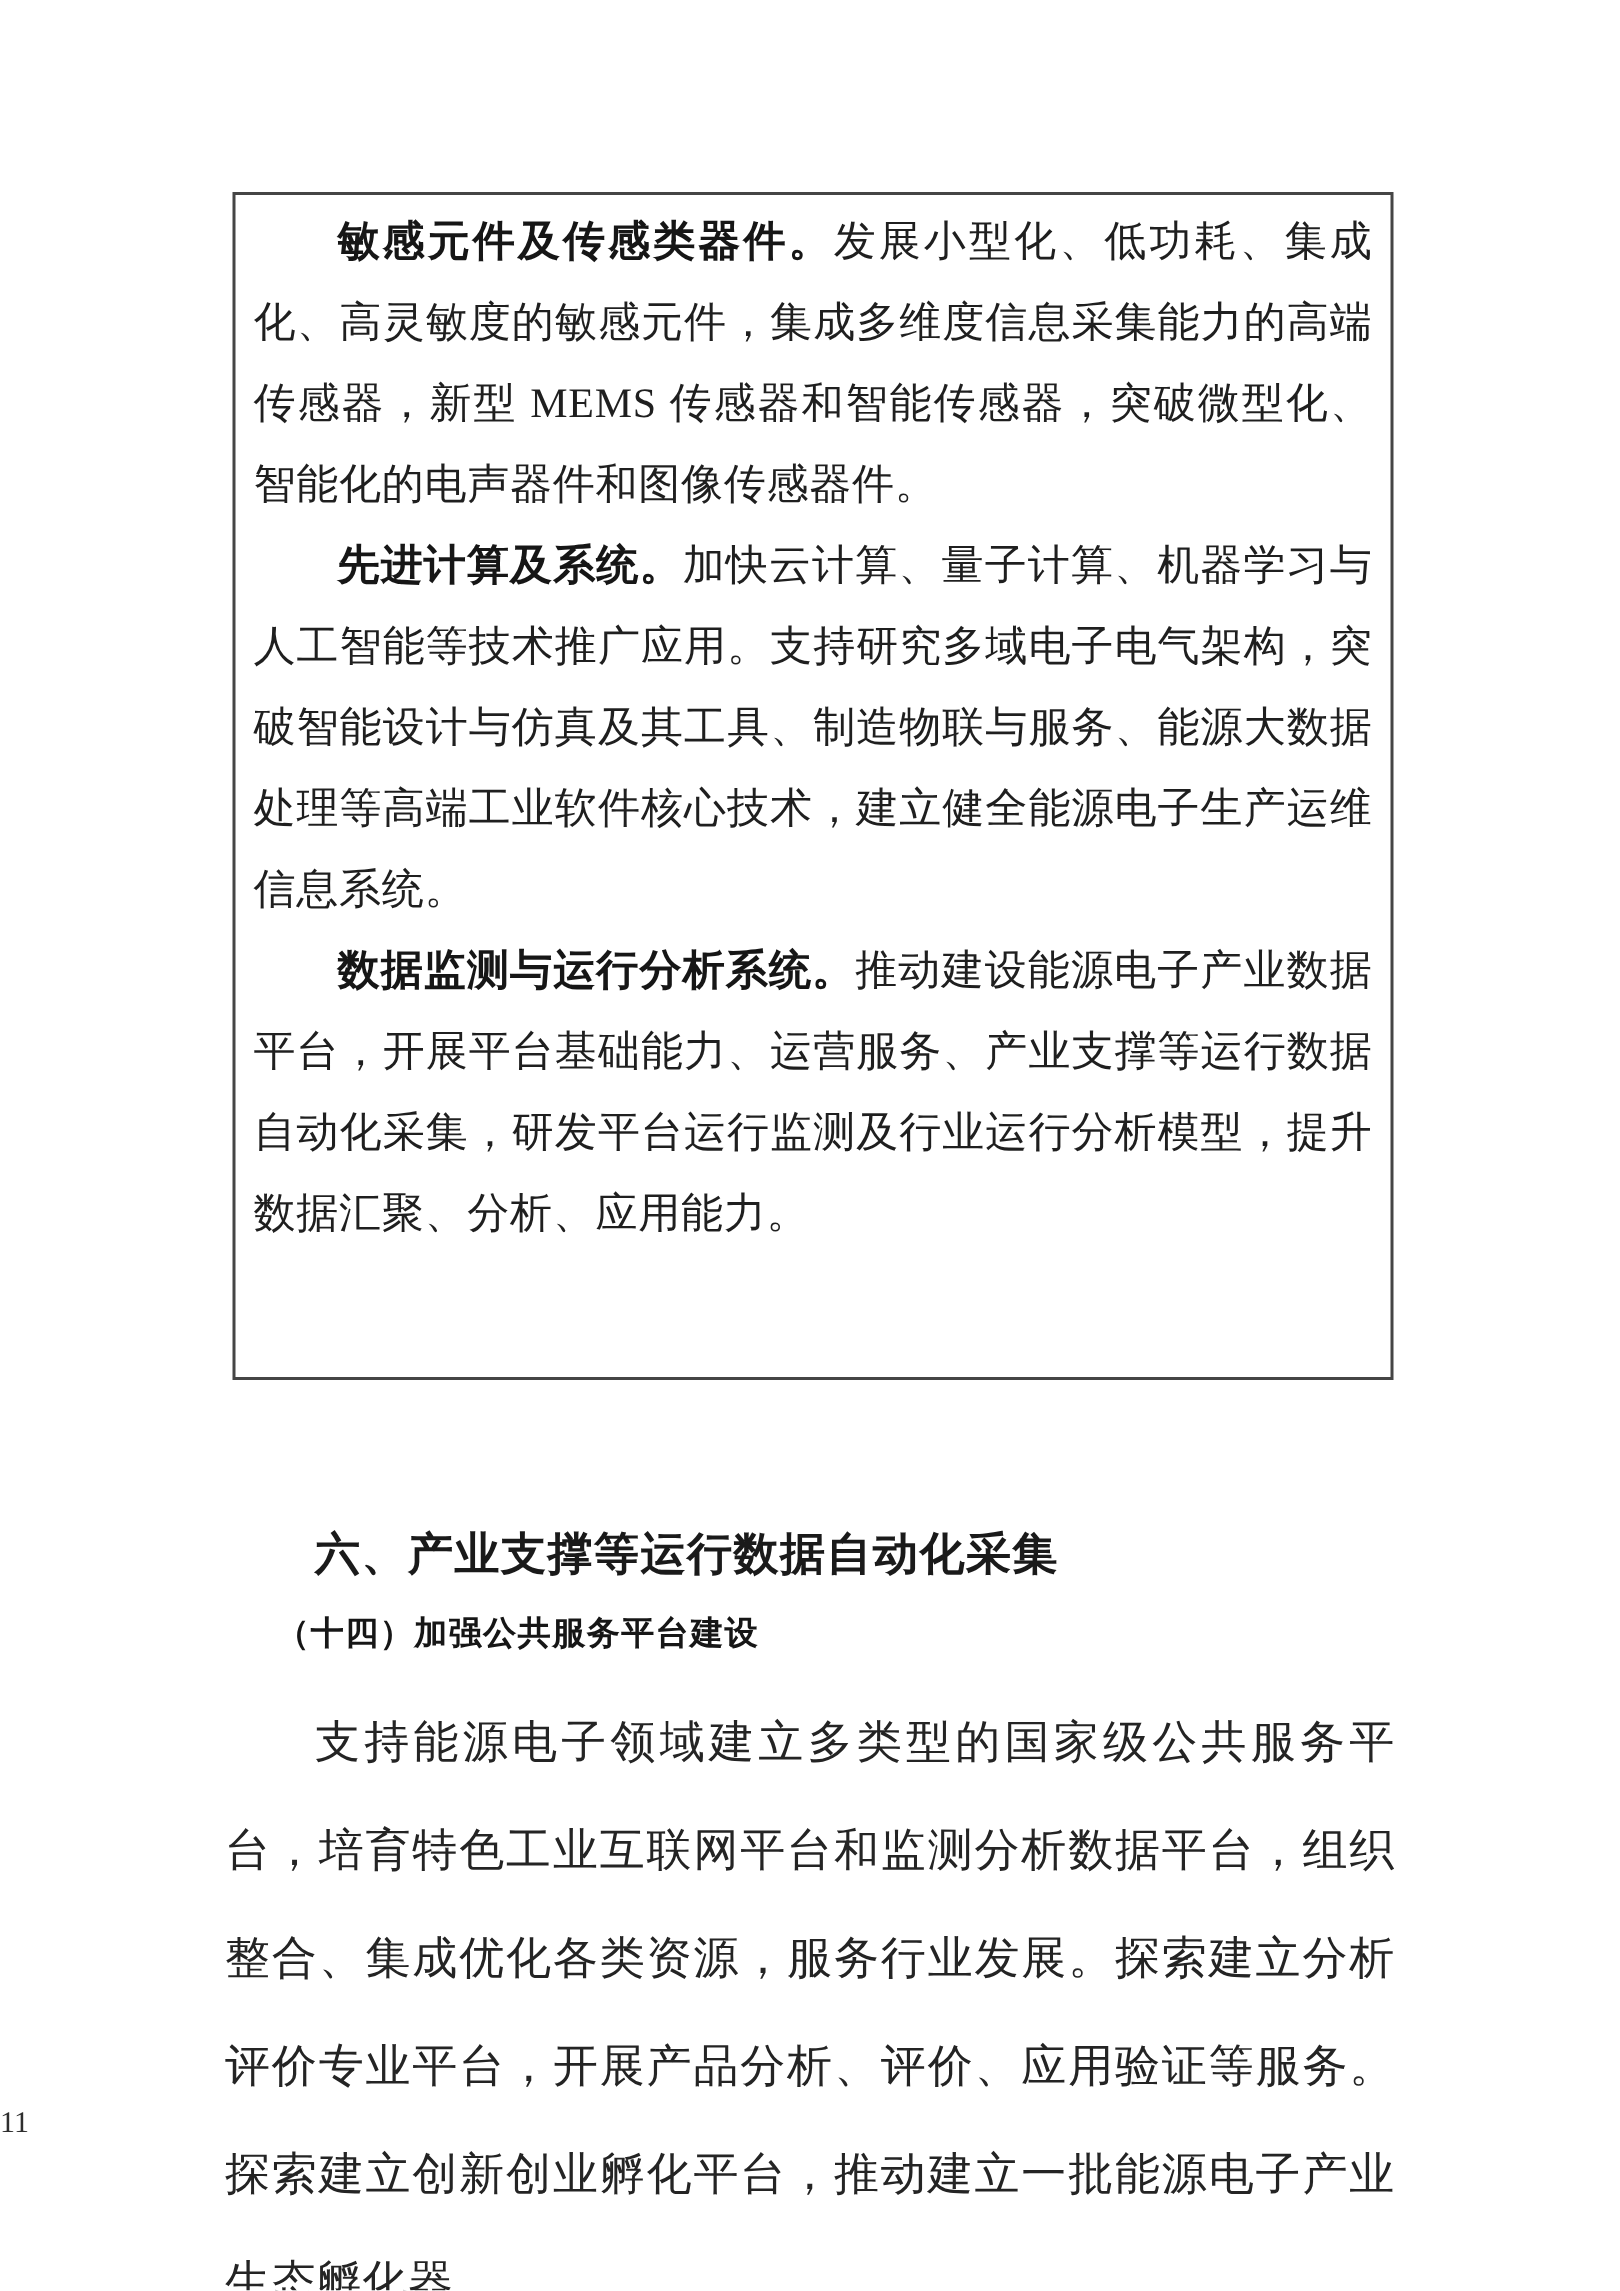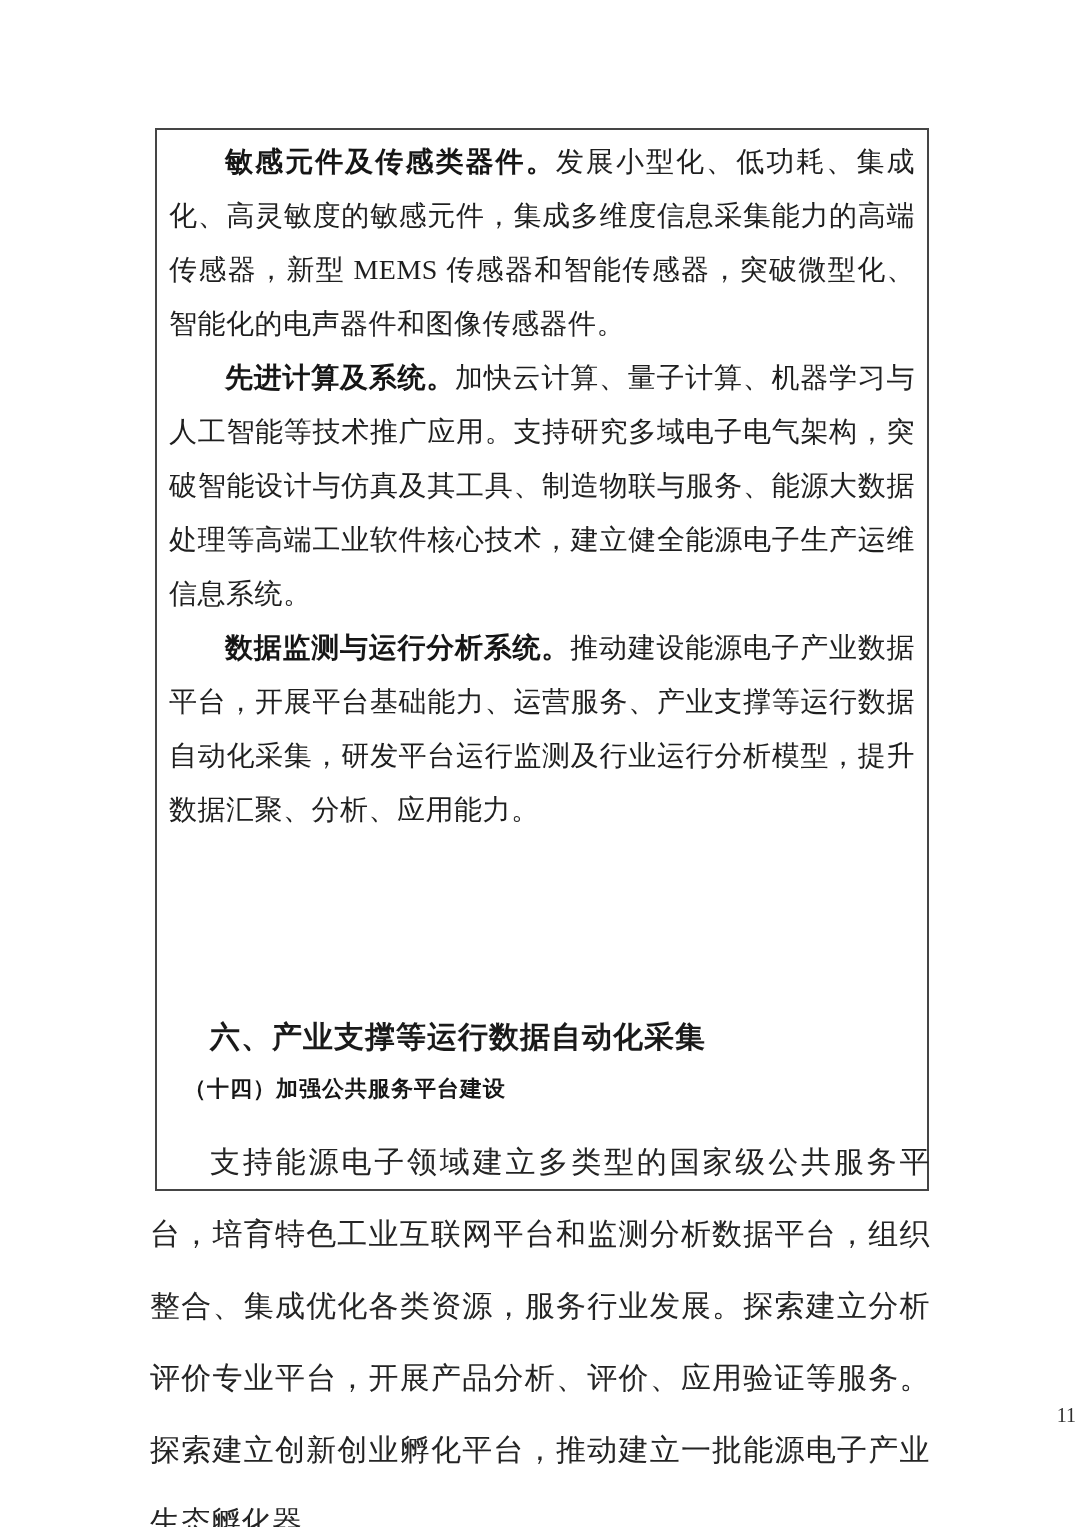--- a/index.html
+++ b/index.html
@@ -14,21 +14,21 @@
     background: #ffffff;
     overflow: hidden;
     color: #1f1f1f;
   }
   
   .boxed {
     position: absolute;
     left: 155px;
     top: 128px;
     width: 774px;
-    height: 1063px;
+    height: 792px;
     box-sizing: border-box;
     border: 2px solid #454545;
     padding: 5px 12px 16px 12px;
     overflow: hidden;
     background: #ffffff;
   }
   .boxed p {
     margin: 0;
     font-family: "Liberation Serif", "DejaVu Serif", serif;
     font-size: 28px;
@@ -89,21 +89,21 @@
     text-indent: 2em;
     color: #242424;
     letter-spacing: 0.5px;
   }
   
   .page-number {
     position: absolute;
     left: 0;
     top: 1404px;
     width: 1076px; 
-    text-align: right;
+    text-align: left;
     font-family: "Liberation Serif", "DejaVu Serif", serif;
     font-size: 20px;
     color: #2e2e2e;
   }
 </style>
 </head>
 <body>
 
 <div class="page">
 

